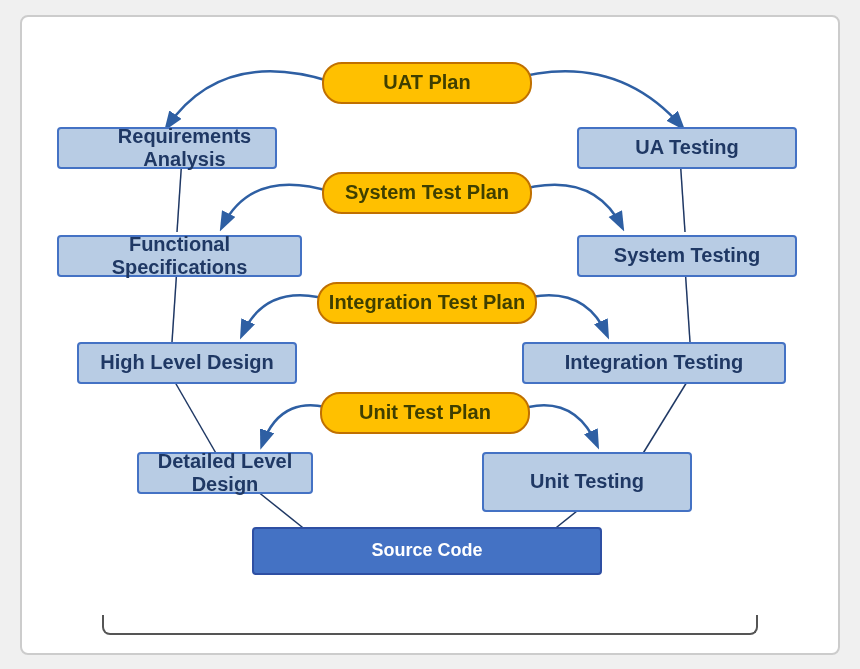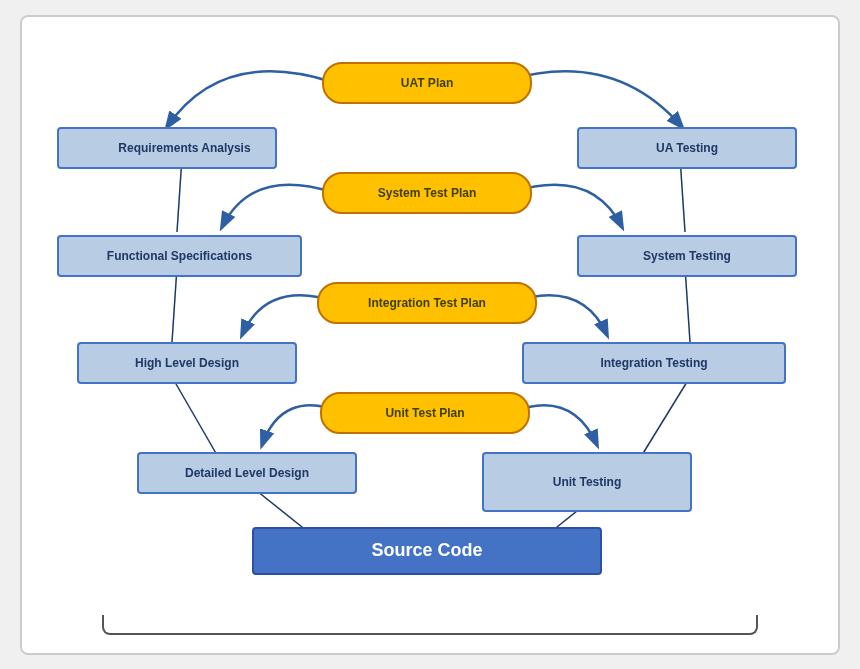--- a/index.html
+++ b/index.html
@@ -24,21 +24,21 @@
     }
 
     .box {
       position: absolute;
       border-radius: 4px;
       display: flex;
       align-items: center;
       justify-content: center;
       text-align: center;
       font-weight: bold;
-      font-size: 12px;
+      font-size: 20px;
     }
 
     .box-blue {
       background: #b8cce4;
       border: 2px solid #4472c4;
       color: #1f3864;
     }
 
     .box-orange {
       background: #ffc000;
@@ -147,21 +147,21 @@
   </div>
 
   <div class="box box-blue" style="left: 500px; top: 325px; width: 264px; height: 42px;">
     <span>Integration Testing</span>
   </div>
 
   <div class="box box-orange" style="left: 298px; top: 375px; width: 210px; height: 42px;">
     <span>Unit Test Plan</span>
   </div>
 
-  <div class="box box-blue" style="left: 115px; top: 435px; width: 220px; height: 42px;">
+  <div class="box box-blue" style="left: 115px; top: 435px; width: 176px; height: 42px;">
     <span>Detailed Level Design</span>
   </div>
 
   <div class="box box-blue" style="left: 460px; top: 435px; width: 210px; height: 60px;">
     <span>Unit Testing</span>
   </div>
 
   <div class="box box-blue" style="left: 230px; top: 510px; width: 350px; height: 48px; font-size: 18px; background: #4472c4; color: white; border-color: #2e4fa3;">
     <span>Source Code</span>
   </div>

